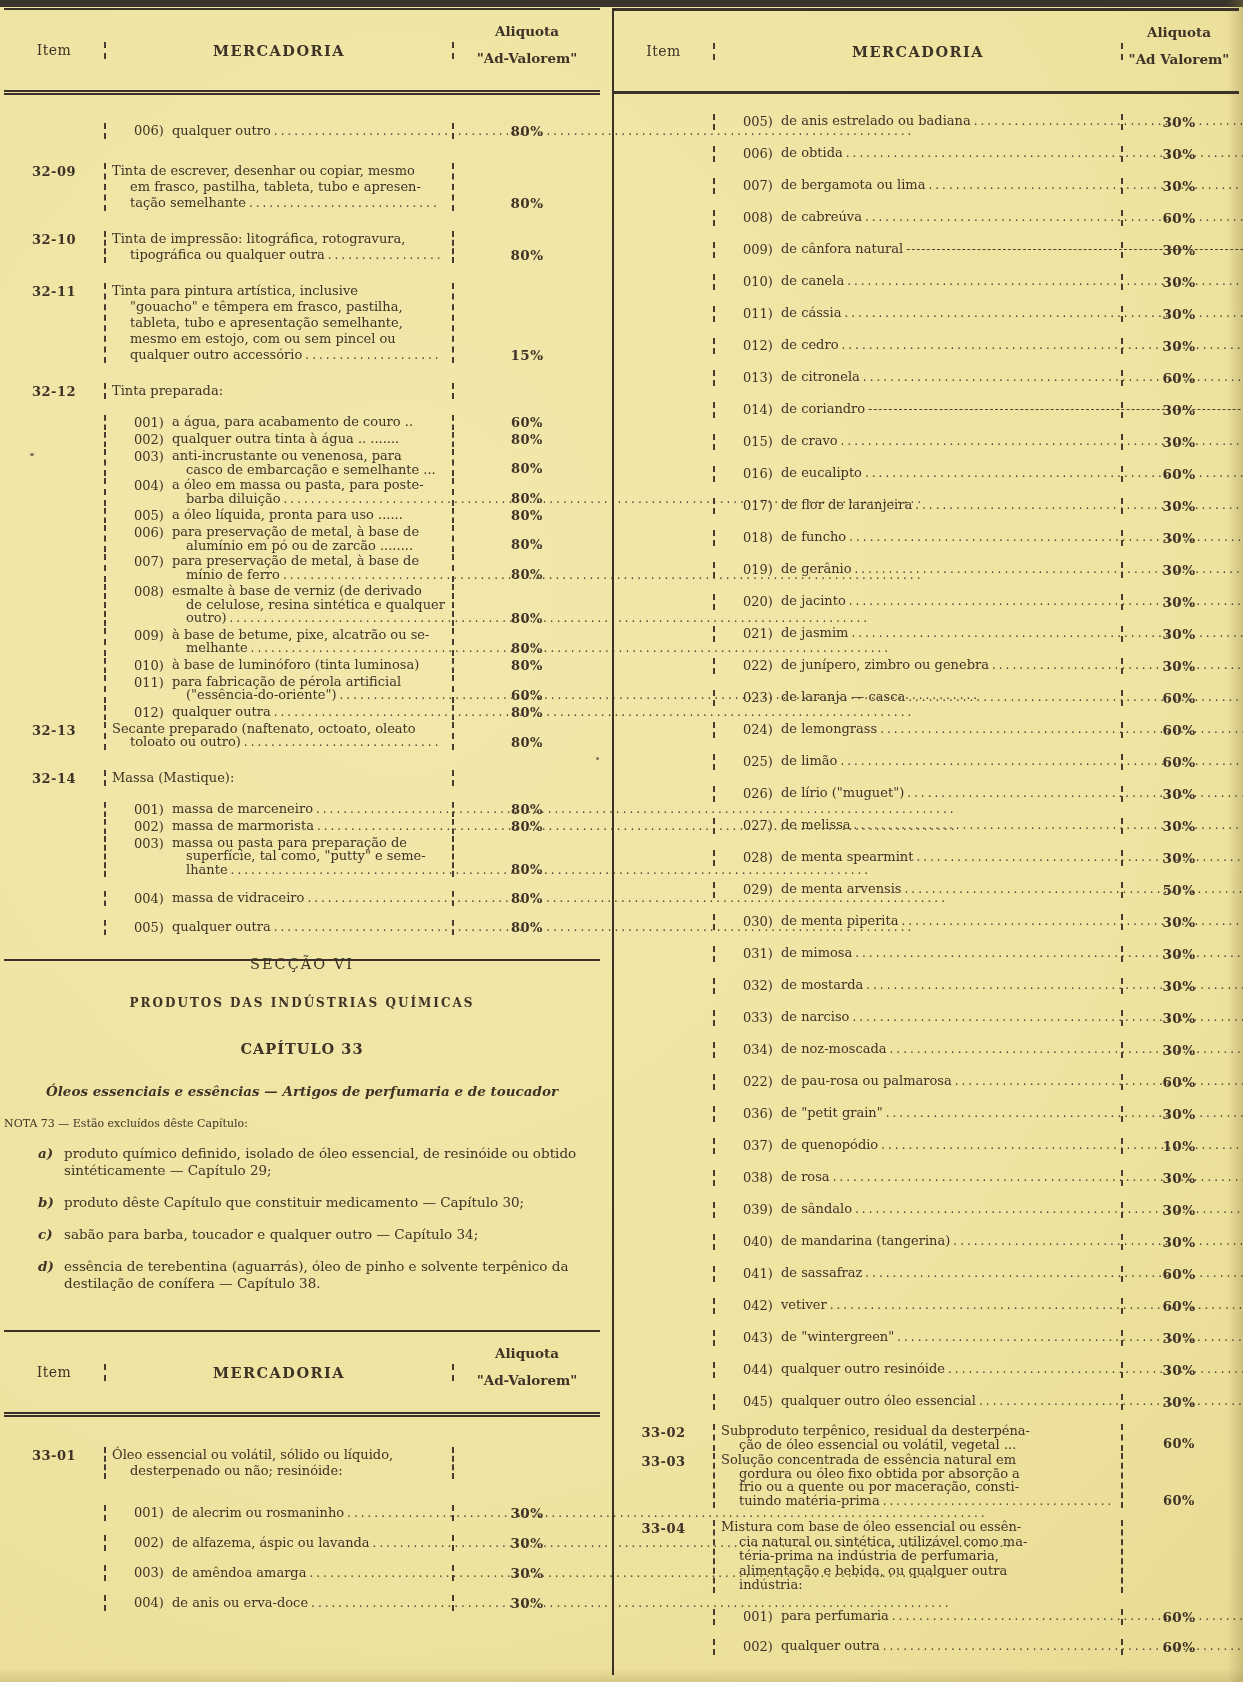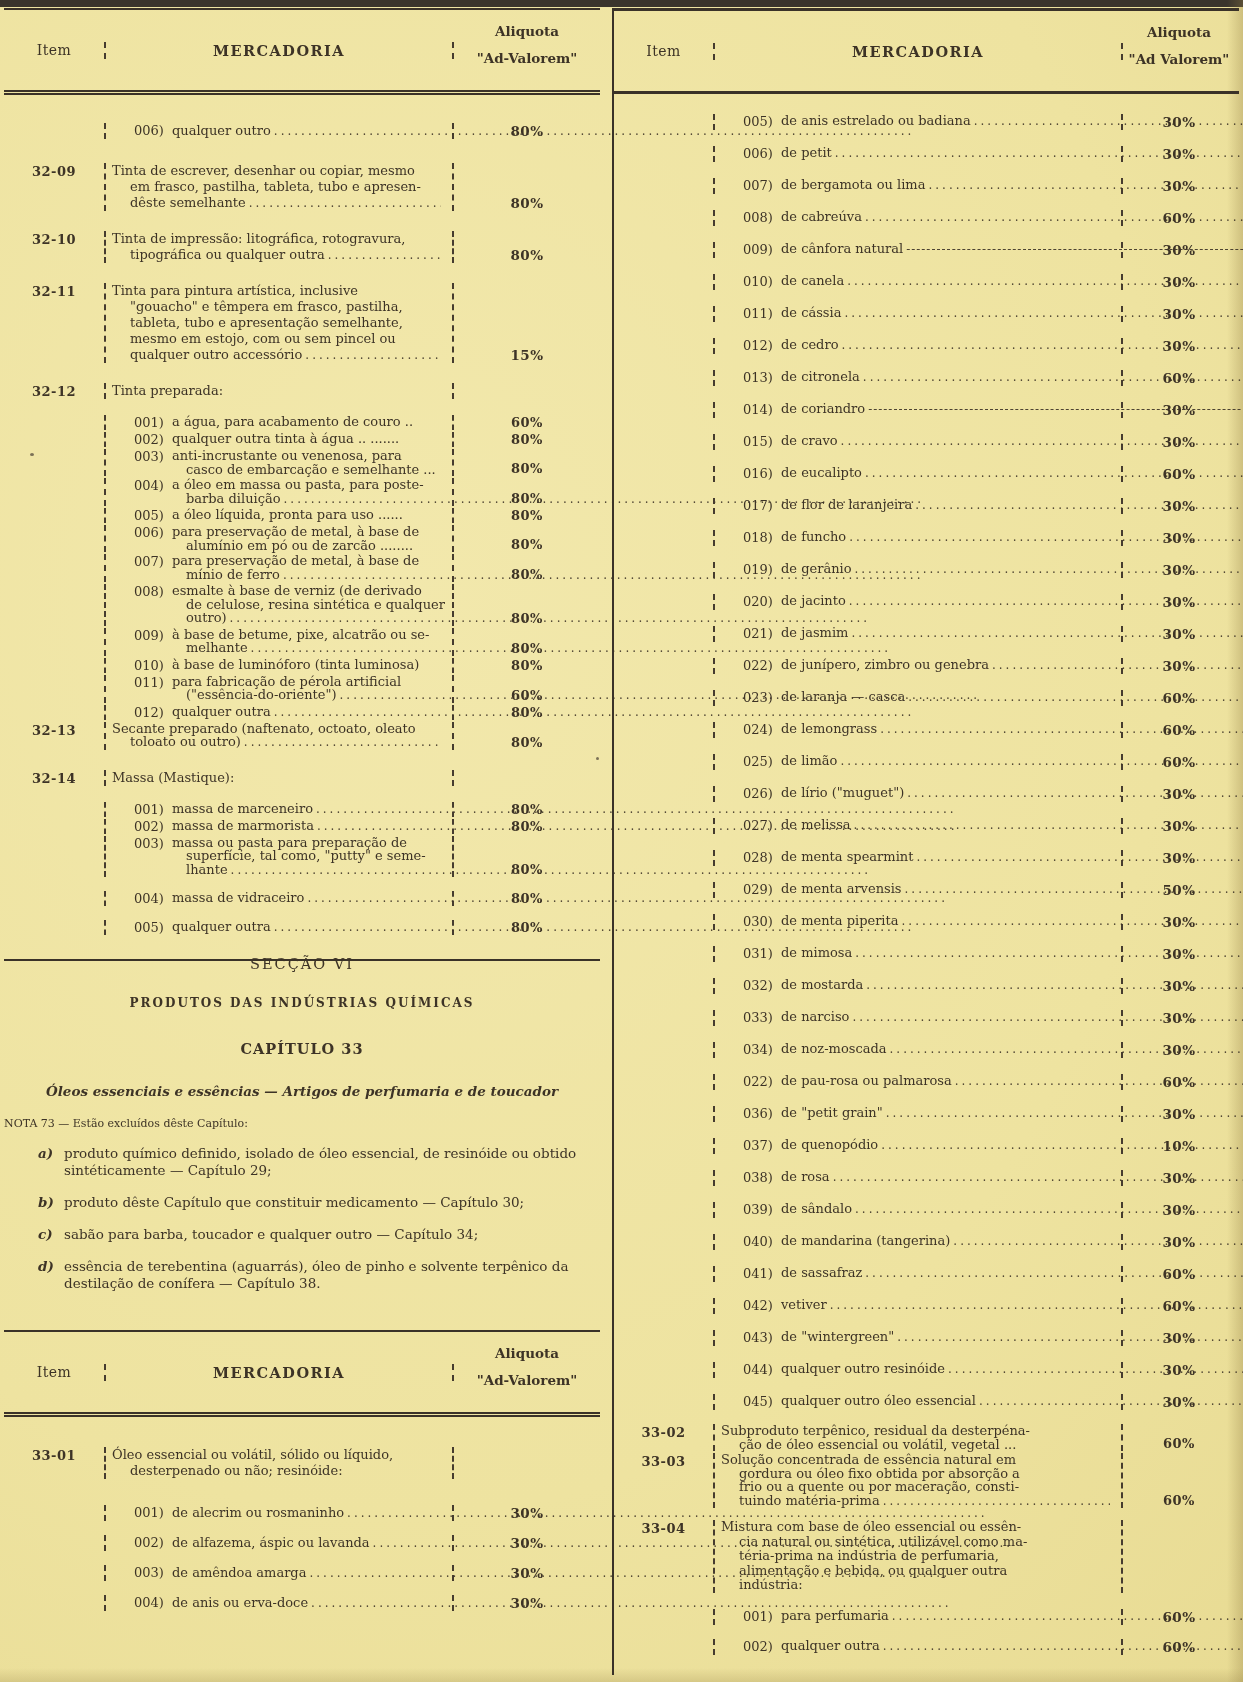--- a/index.html
+++ b/index.html
@@ -108,21 +108,21 @@
         <div class="c-rate">80%</div>
       </div>
       <div class="row" style="margin-top: 24px;">
         <div class="c-item">32-09</div>
         <div class="c-merc">
           <div class="merc">
             <div class="desc">
               <div class="ln">Tinta de escrever, desenhar ou copiar, mesmo</div>
               <div class="ln cont">em frasco, pastilha, tableta, tubo e apresen-</div>
               <div class="ln cont lnlast">
-                <span class="txt">dêste semelhante</span>
+                <span class="txt">tação semelhante</span>
                 <span class="dots">..............................................................................................</span>
               </div>
             </div>
           </div>
         </div>
         <div class="c-rate">80%</div>
       </div>
       <div class="row" style="margin-top: 20px;">
         <div class="c-item">32-10</div>
         <div class="c-merc">
@@ -579,21 +579,21 @@
         </div>
         <div class="c-rate">30%</div>
       </div>
       <div class="row">
         <div class="c-item"></div>
         <div class="c-merc">
           <div class="merc sub">
             <span class="num">006)</span>
             <div class="desc">
               <div class="ln lnlast">
-                <span class="txt">de petit</span>
+                <span class="txt">de obtida</span>
                 <span class="dots">..............................................................................................</span>
               </div>
             </div>
           </div>
         </div>
         <div class="c-rate">30%</div>
       </div>
       <div class="row">
         <div class="c-item"></div>
         <div class="c-merc">

